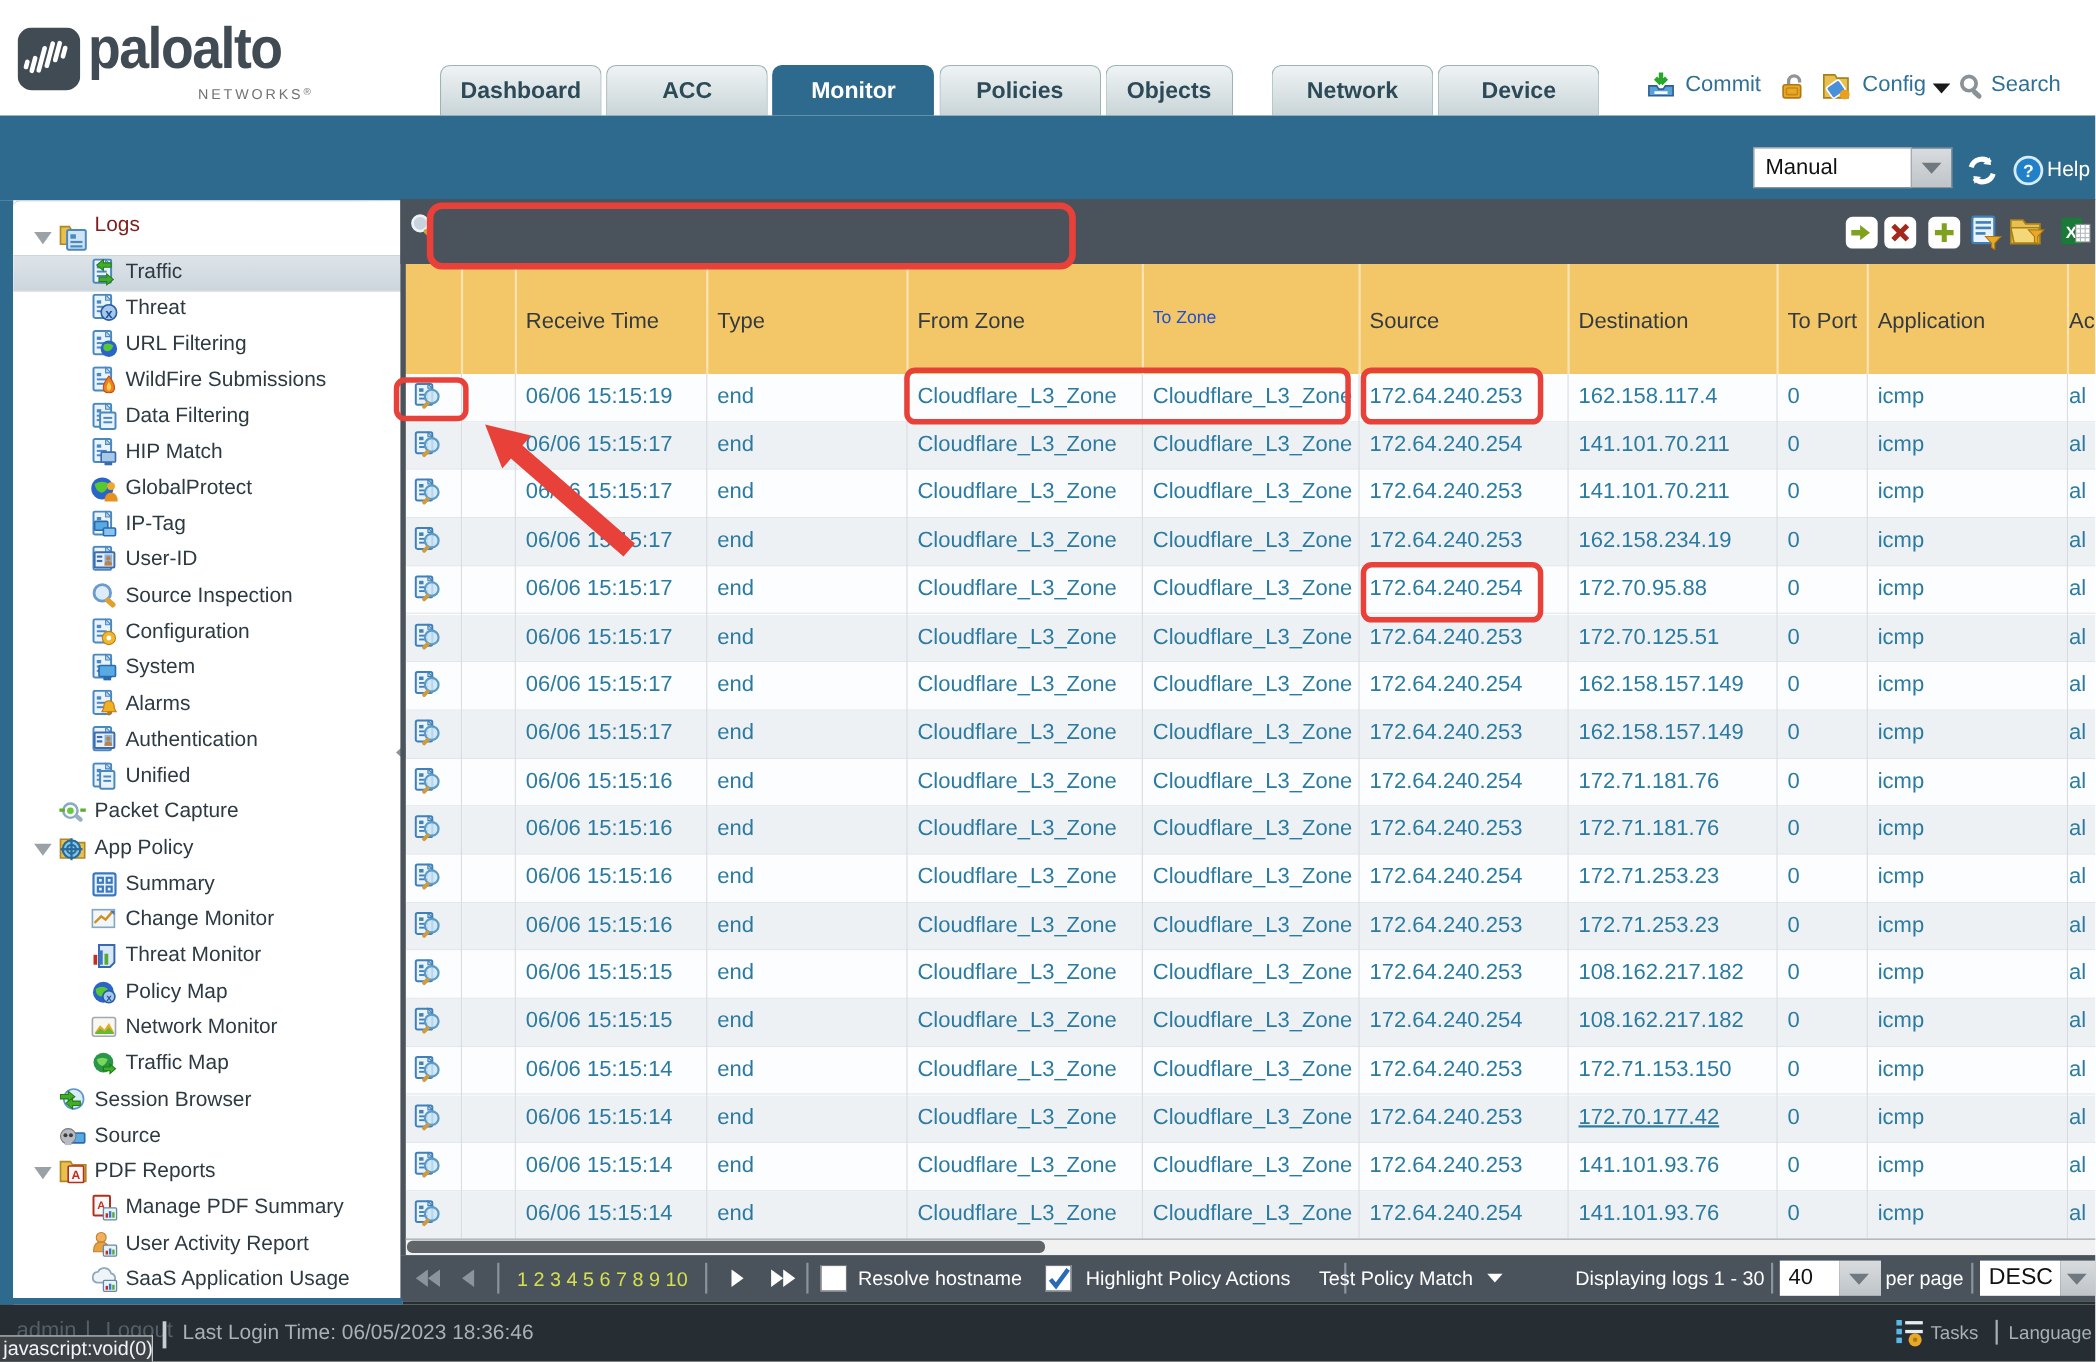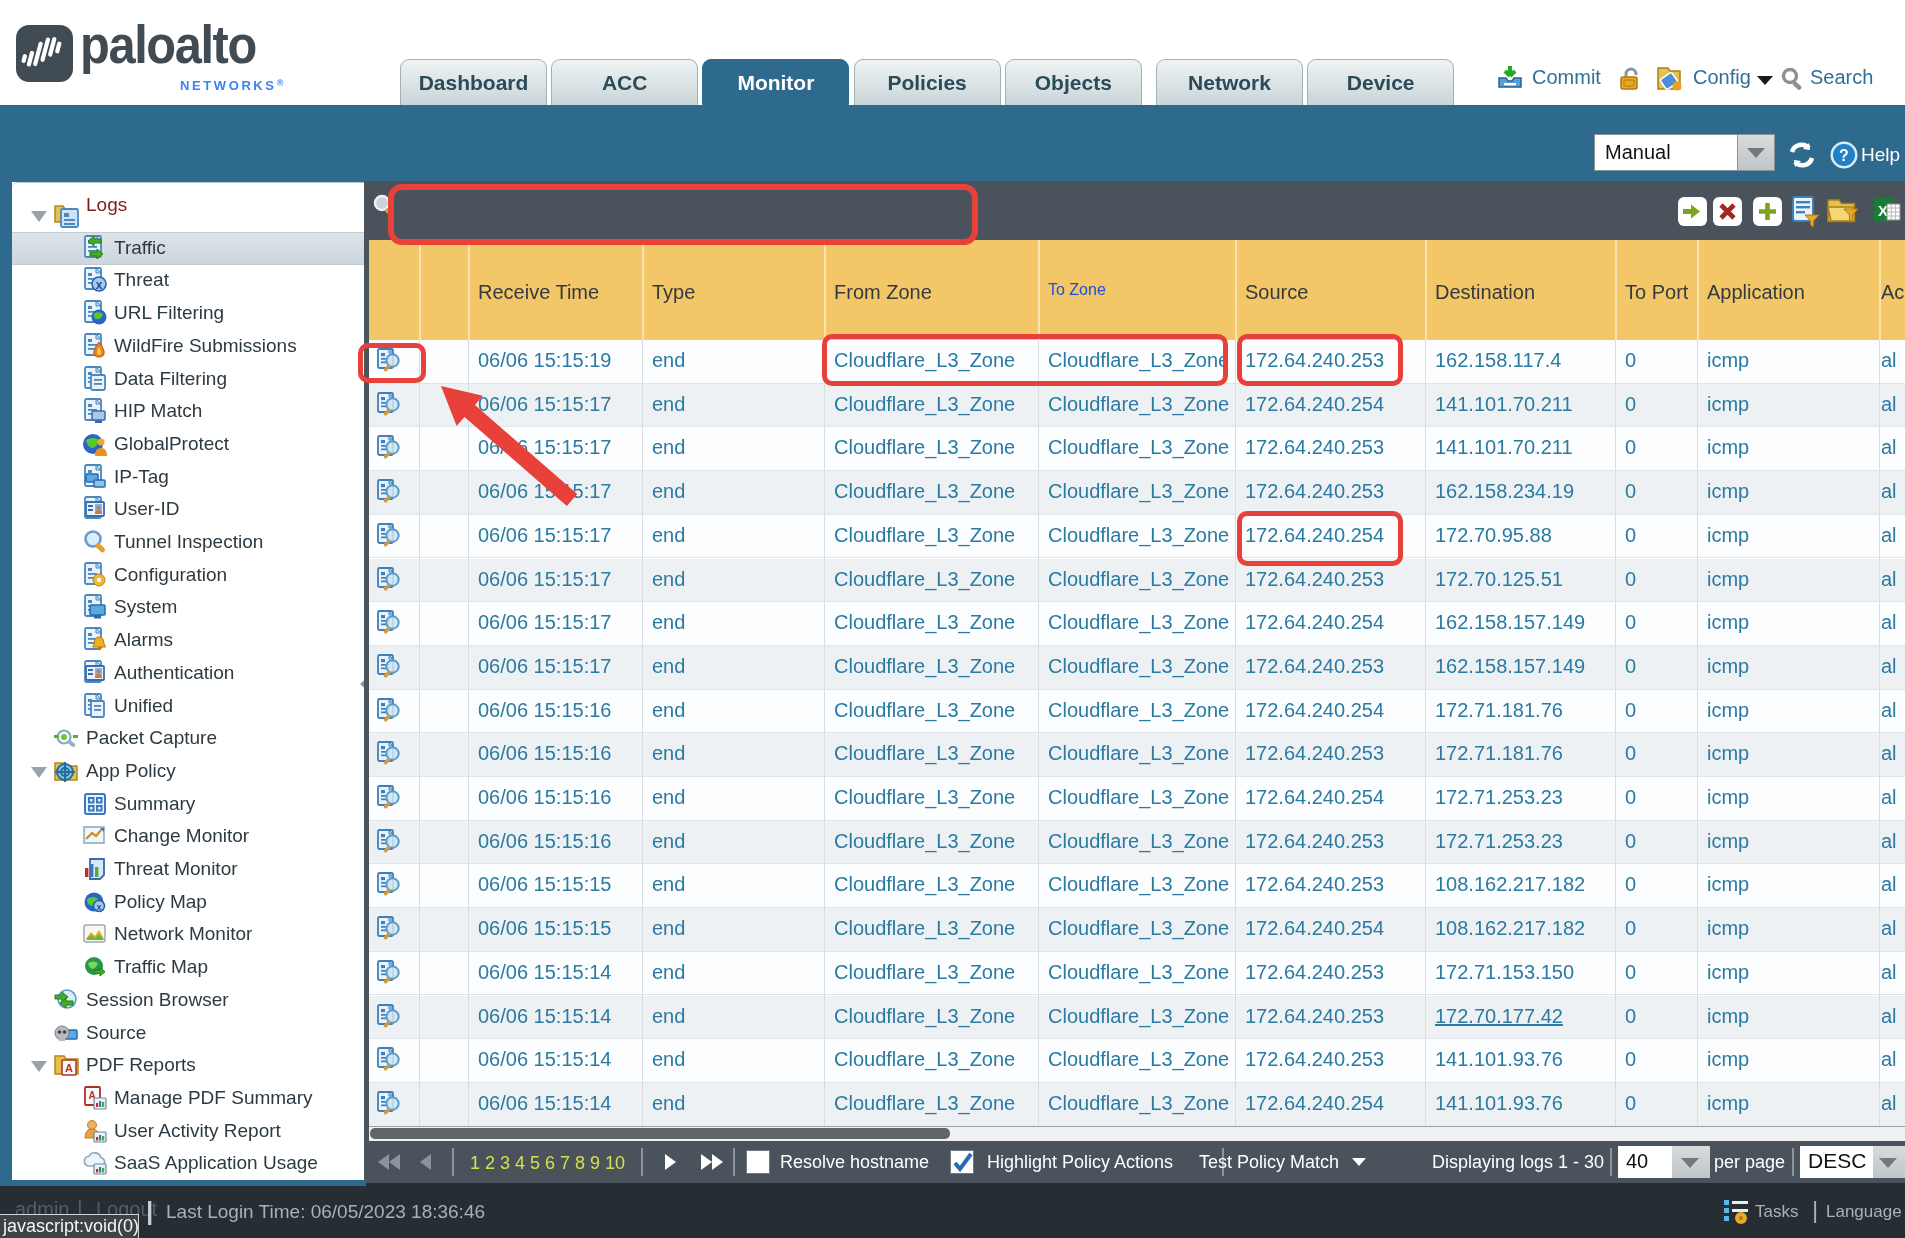--- a/index.html
+++ b/index.html
@@ -11,26 +11,26 @@
         <g fill="#fff" transform="rotate(15 28 29)">
           <rect x="8" y="34" width="4.2" height="9" rx="2"></rect>
           <rect x="14" y="29" width="4.2" height="16" rx="2"></rect>
           <rect x="20" y="18" width="4.2" height="25" rx="2"></rect>
           <rect x="26" y="12" width="4.2" height="25" rx="2"></rect>
           <rect x="32" y="10" width="4.2" height="20" rx="2"></rect>
           <rect x="38" y="13" width="4.2" height="12" rx="2"></rect>
         </g>
       </svg></div>
 <div class="abs" style="left:80px;top:14px;width:220px;font-size:53px;font-weight:700;color:#414b54;letter-spacing:-1.5px;transform:scale(.92,1);transform-origin:0 0">paloalto</div>
-<div class="abs" style="left:180px;top:78px;font-size:13px;font-weight:700;color:#3b82f6;letter-spacing:2.6px">NETWORKS<span style="font-size:9px;vertical-align:4px">®</span></div>
+<div class="abs" style="left:180px;top:78px;font-size:13px;font-weight:400;color:#737373;letter-spacing:2.6px">NETWORKS<span style="font-size:9px;vertical-align:4px">®</span></div>
 <div class="abs" style="left:400.0px;top:59px;width:147px;height:46px;border-radius:9px 9px 0 0;background:linear-gradient(#eff3f4,#c9d5d8);color:#2c4a57;border:1px solid #9db3b8;border-bottom:none;font-size:21px;font-weight:700;text-align:center;line-height:46px">Dashboard</div>
 <div class="abs" style="left:551.2px;top:59px;width:147px;height:46px;border-radius:9px 9px 0 0;background:linear-gradient(#eff3f4,#c9d5d8);color:#2c4a57;border:1px solid #9db3b8;border-bottom:none;font-size:21px;font-weight:700;text-align:center;line-height:46px">ACC</div>
 <div class="abs" style="left:702.4px;top:59px;width:147px;height:46px;border-radius:9px 9px 0 0;background:#2e6a8d;color:#fff;border:1px solid #2e6a8d;font-size:21px;font-weight:700;text-align:center;line-height:46px">Monitor</div>
 <div class="abs" style="left:853.6px;top:59px;width:147px;height:46px;border-radius:9px 9px 0 0;background:linear-gradient(#eff3f4,#c9d5d8);color:#2c4a57;border:1px solid #9db3b8;border-bottom:none;font-size:21px;font-weight:700;text-align:center;line-height:46px">Policies</div>
-<div class="abs" style="left:1004.8px;top:59px;width:137px;height:46px;border-radius:9px 9px 0 0;background:linear-gradient(#eff3f4,#c9d5d8);color:#2c4a57;border:1px solid #9db3b8;border-bottom:none;font-size:21px;font-weight:700;text-align:center;line-height:46px">Objects</div>
+<div class="abs" style="left:1004.8px;top:59px;width:116px;height:46px;border-radius:9px 9px 0 0;background:linear-gradient(#eff3f4,#c9d5d8);color:#2c4a57;border:1px solid #9db3b8;border-bottom:none;font-size:21px;font-weight:700;text-align:center;line-height:46px">Objects</div>
 <div class="abs" style="left:1156.0px;top:59px;width:147px;height:46px;border-radius:9px 9px 0 0;background:linear-gradient(#eff3f4,#c9d5d8);color:#2c4a57;border:1px solid #9db3b8;border-bottom:none;font-size:21px;font-weight:700;text-align:center;line-height:46px">Network</div>
 <div class="abs" style="left:1307.2px;top:59px;width:147px;height:46px;border-radius:9px 9px 0 0;background:linear-gradient(#eff3f4,#c9d5d8);color:#2c4a57;border:1px solid #9db3b8;border-bottom:none;font-size:21px;font-weight:700;text-align:center;line-height:46px">Device</div>
 <div class="abs" style="left:1496px;top:62px;width:410px;height:34px;font-size:20px;color:#2e7096">
 <svg class="abs" style="left:0;top:2px" width="28" height="28" viewBox="0 0 28 28">
         <path d="M14 2 v10 m0 0 l-5 -5 m5 5 l5 -5" stroke="#28a828" stroke-width="4" fill="none"></path>
         <path d="M3 14 h7 l2 3 h4 l2 -3 h7 v9 h-22z" fill="#5aa0d8" stroke="#2a6090" stroke-width="1.5"></path>
         <rect x="8" y="19" width="12" height="2.4" fill="#fff"></rect>
       </svg>
 <span class="abs" style="left:36px;top:4px">Commit</span>
 <svg class="abs" style="left:121px;top:3px" width="28" height="28" viewBox="0 0 28 28">
@@ -168,21 +168,21 @@
           <rect x="6" y="13" width="5" height="2" fill="#3a6ab0"></rect>
           <rect x="13" y="8" width="7" height="10" fill="#88b4e0"></rect>
           <circle cx="16.5" cy="11.5" r="2" fill="#c08040"></circle>
           <path d="M13 18 q0 -4 3.5 -4 q3.5 0 3.5 4z" fill="#c08040"></path>
         </svg></div>
 <div class="abs" style="left:102px;top:315.3px;font-size:19px;color:#2d3a42;white-space:nowrap">User-ID</div>
 <div class="abs" style="left:70px;top:346.0px"><svg width="26" height="26" viewBox="0 0 26 26">
           <circle cx="11" cy="10" r="7.5" fill="#dcecf8" stroke="#6a9ad0" stroke-width="2.6"></circle>
           <rect x="14" y="14" width="11" height="5" rx="2.4" transform="rotate(42 16 16)" fill="#e0a030"></rect>
         </svg></div>
-<div class="abs" style="left:102px;top:348.0px;font-size:19px;color:#2d3a42;white-space:nowrap">Tunnel Inspection</div>
+<div class="abs" style="left:102px;top:348.0px;font-size:19px;color:#2d3a42;white-space:nowrap">Source Inspection</div>
 <div class="abs" style="left:70px;top:378.7px"><svg width="26" height="26" viewBox="0 0 26 26">
           <rect x="3" y="1" width="16" height="21" rx="1.5" fill="#eaf3fb" stroke="#4a88c0" stroke-width="1.8"></rect>
           <path d="M14 1 L19 6 L14 6 Z" fill="#bcd8ef" stroke="#4a88c0" stroke-width="1"></path>
           <rect x="6" y="6" width="4" height="3" fill="#4a88c0"></rect>
           <rect x="6" y="11" width="9" height="1.8" fill="#4a88c0"></rect>
           <rect x="6" y="15" width="9" height="1.8" fill="#4a88c0"></rect>
           <circle cx="17" cy="18" r="6" fill="#f0b830" stroke="#c08010" stroke-width="1"></circle>
           <circle cx="17" cy="18" r="2.2" fill="#fff"></circle>
         </svg></div>
 <div class="abs" style="left:102px;top:380.7px;font-size:19px;color:#2d3a42;white-space:nowrap">Configuration</div>

